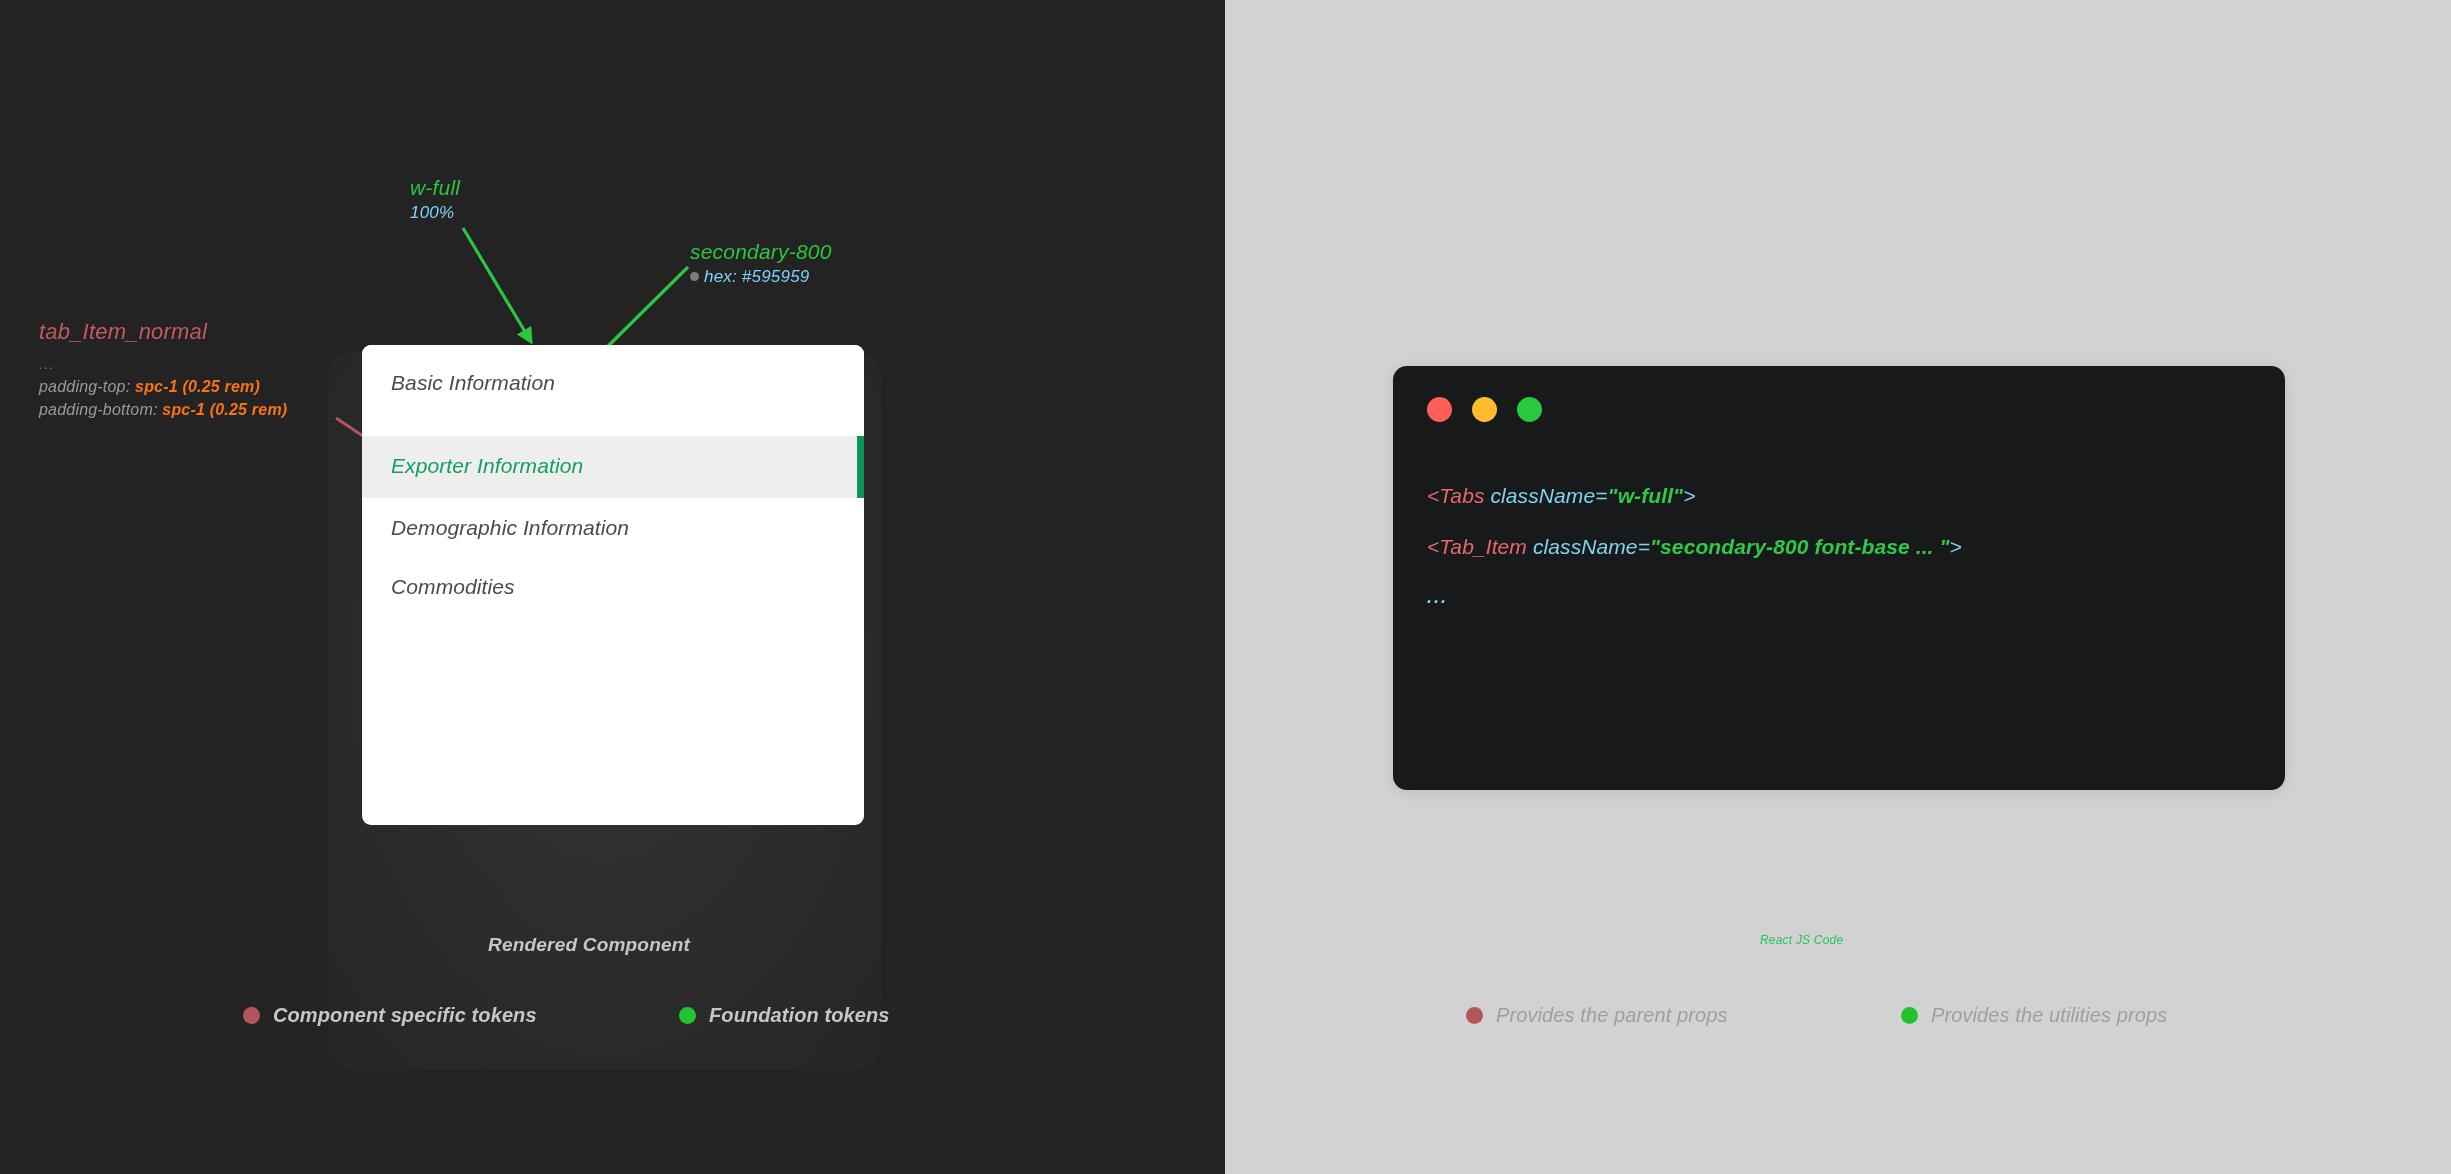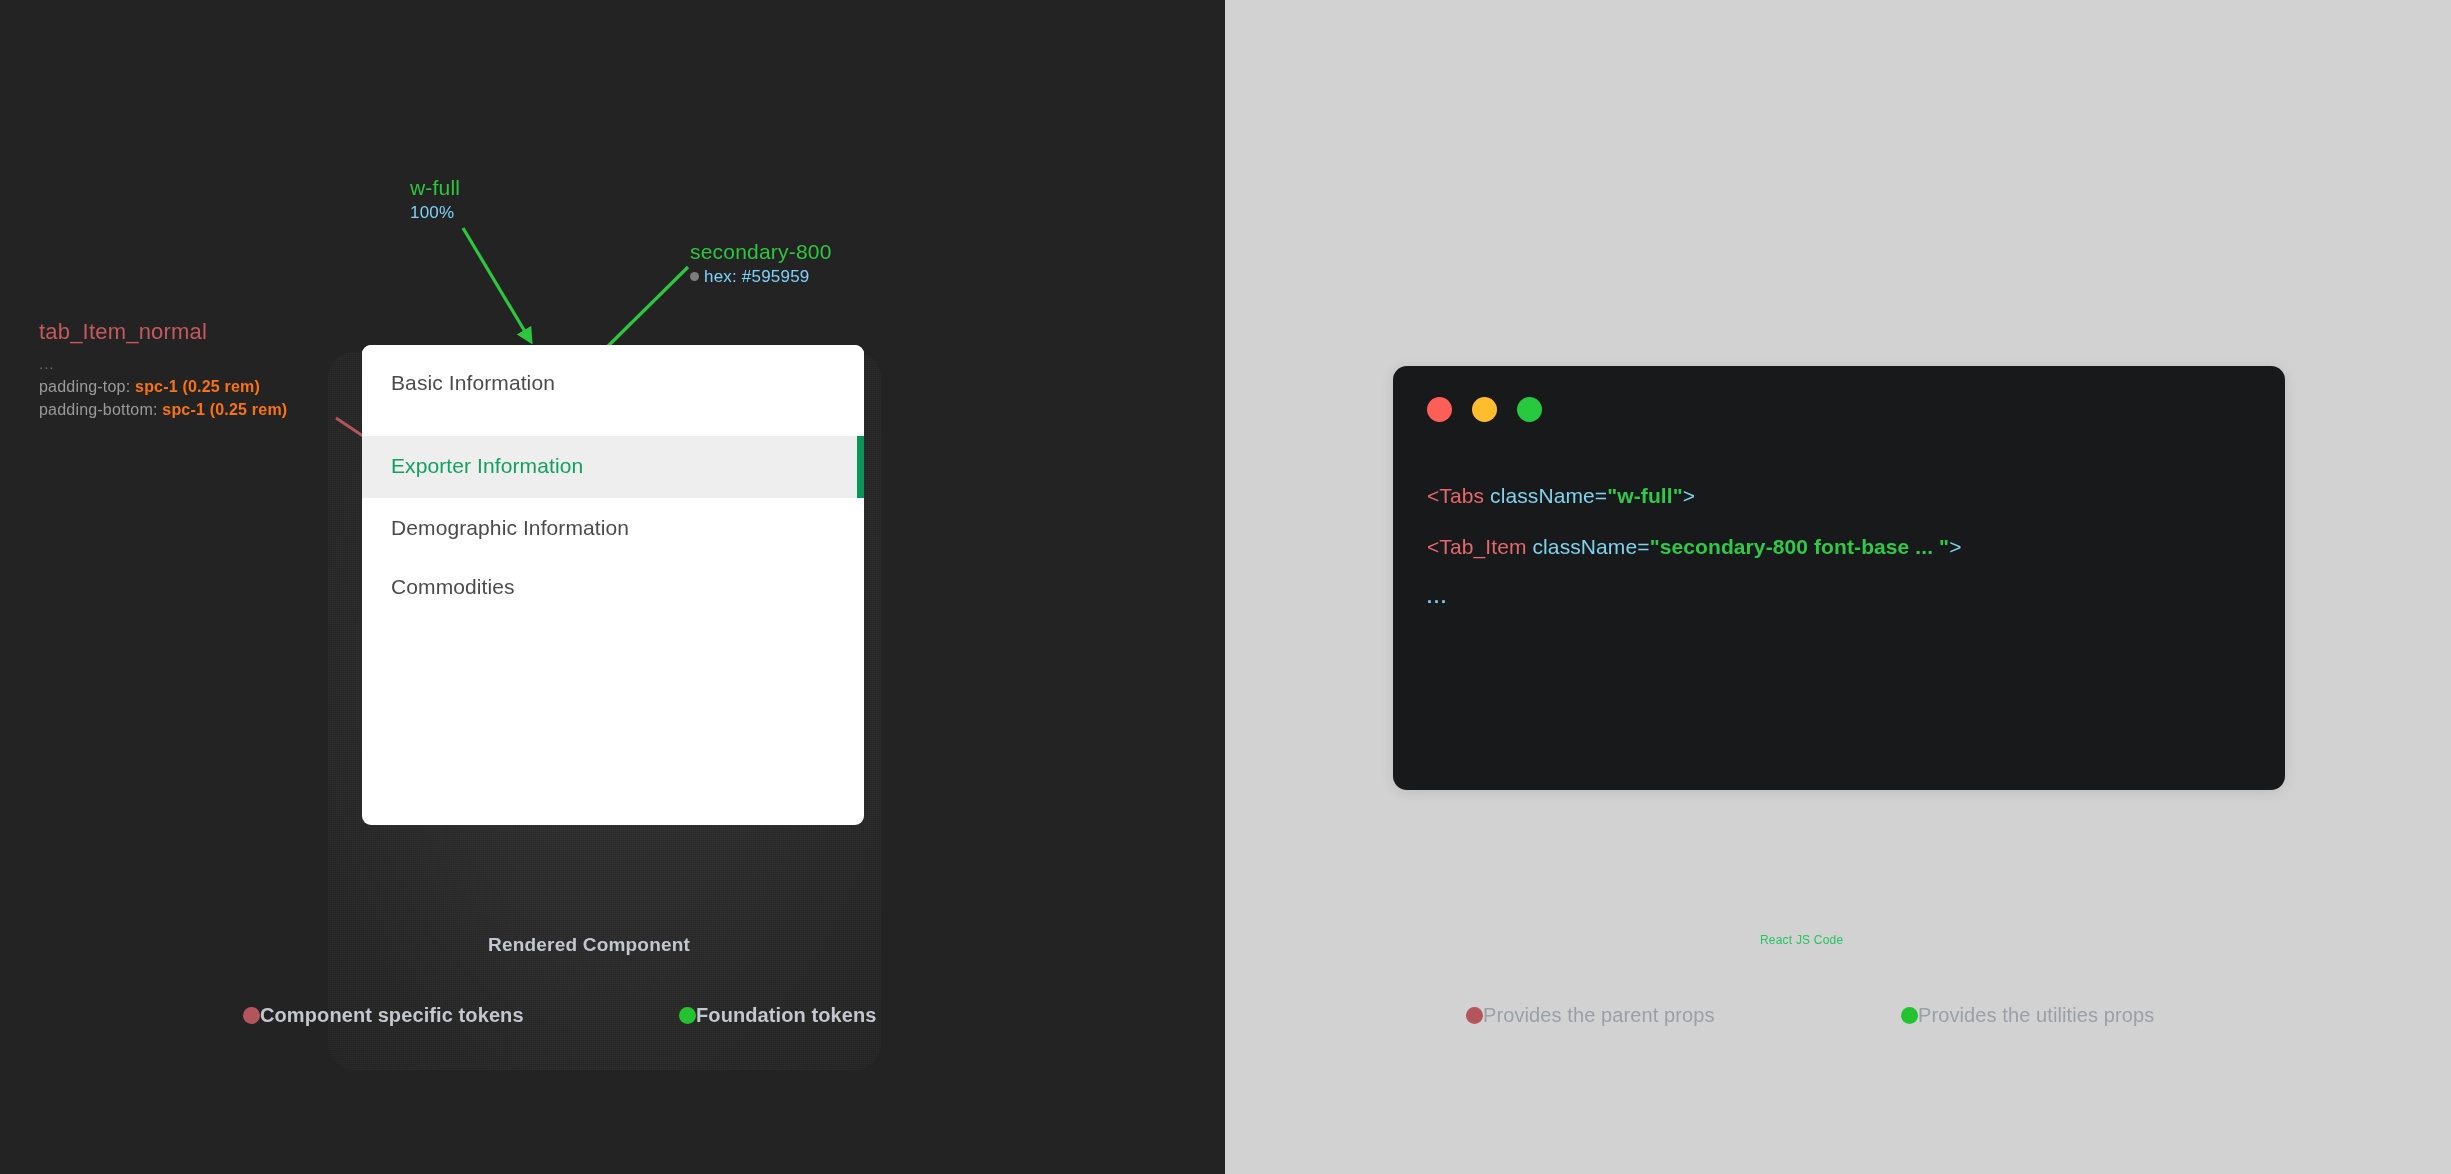--- a/index.html
+++ b/index.html
@@ -11,20 +11,21 @@
     font-family: "Liberation Sans", sans-serif;
     -webkit-font-smoothing: antialiased;
   }
 
   #stage {
     position: relative;
     width: 2451px;
     height: 1174px;
     overflow: hidden;
     background: #232323;
+    font-style: italic;
   }
 
   
   .half-left {
     position: absolute;
     left: 0; top: 0;
     width: 1225px; height: 1174px;
     background: #232323;
   }
   .half-right {
@@ -155,20 +156,21 @@
     font-weight: bold;
     letter-spacing: .2px;
   }
   .caption.dark { color: #c3c7cd; }
   .caption.light { color: #22c55e; font-weight: normal; font-size: 12px; }
 
   .legend-row {
     position: absolute;
     display: flex;
     align-items: center;
+    gap: 13px;
     white-space: nowrap;
   }
   .legend-dot {
     width: 17px; height: 17px;
     border-radius: 50%;
     flex: 0 0 auto;
   }
   .legend-label {
     font-size: 20px;
     font-weight: bold;

